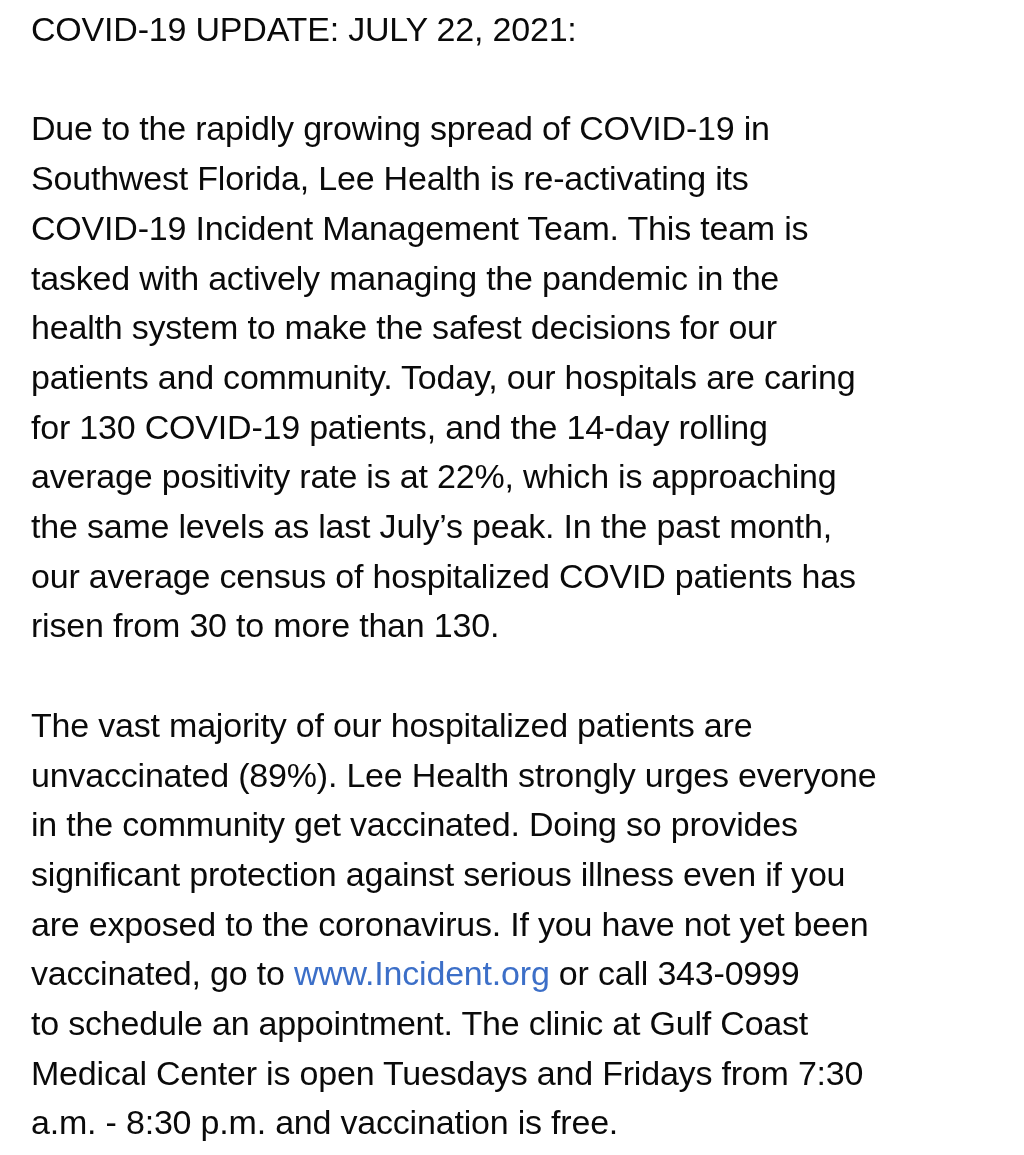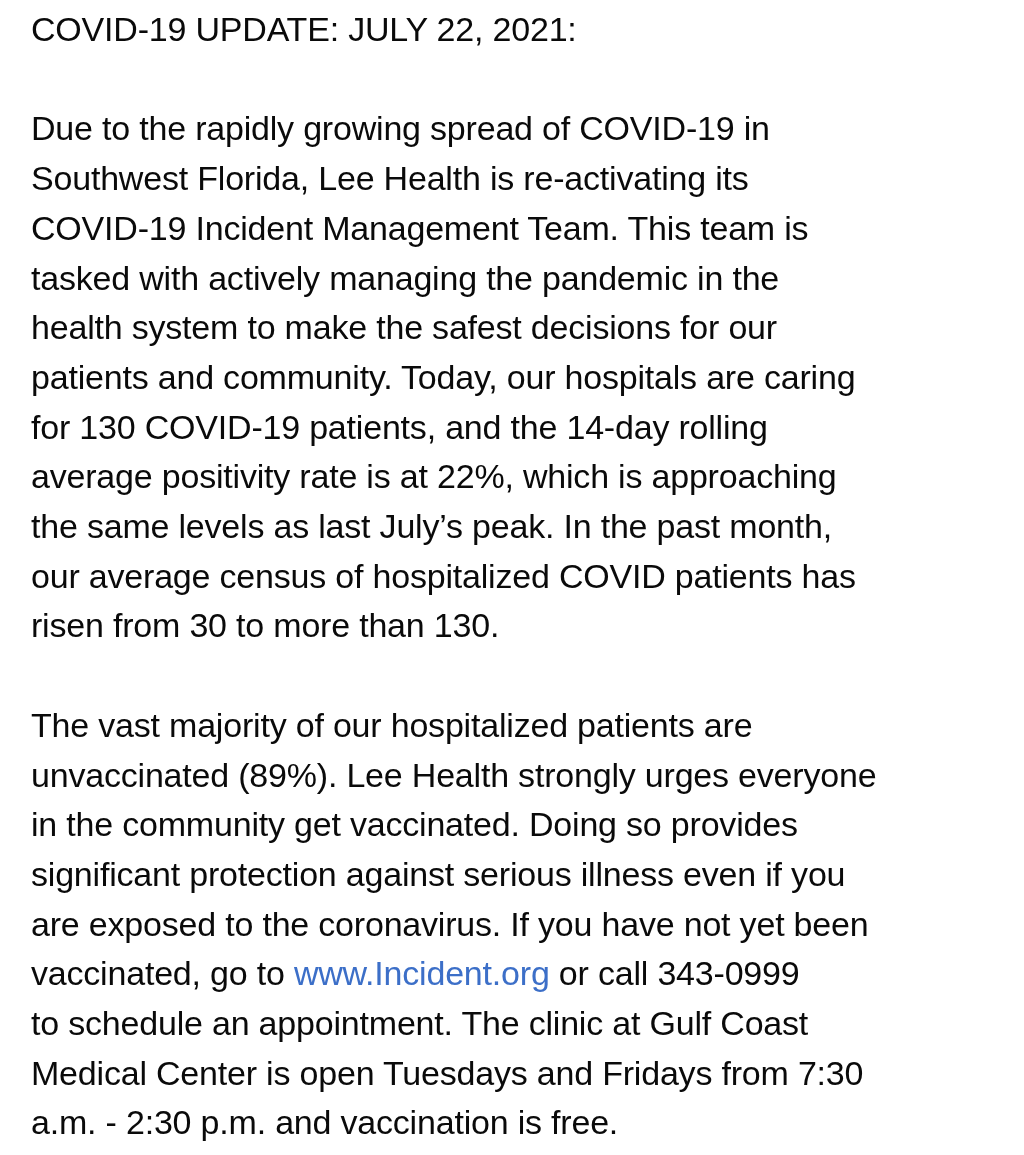--- a/index.html
+++ b/index.html
@@ -54,14 +54,14 @@
 risen from 30 to more than 130.</div>
 
   <div class="para"><span>The vast majority of our hospitalized patients are
 unvaccinated (89%). Lee Health strongly urges everyone
 in the community get vaccinated. Doing so provides
 significant protection against serious illness even if you
 are exposed to the coronavirus. If you have not yet been
 vaccinated, go to </span><a class="link" href="#">www.Incident.org</a><span> or call 343-0999
 to schedule an appointment. The clinic at Gulf Coast
 Medical Center is open Tuesdays and Fridays from 7:30
-a.m. - 2:30 p.m. and vaccination is free.</span></div>
+a.m. - 8:30 p.m. and vaccination is free.</span></div>
 </div>
 
 </body></html>

